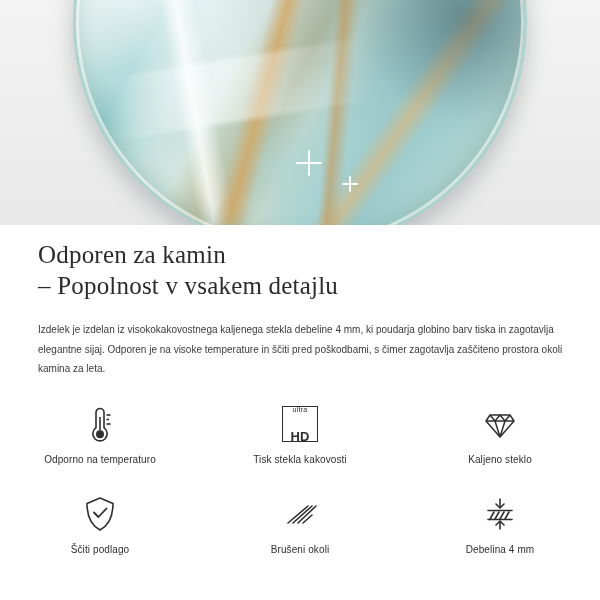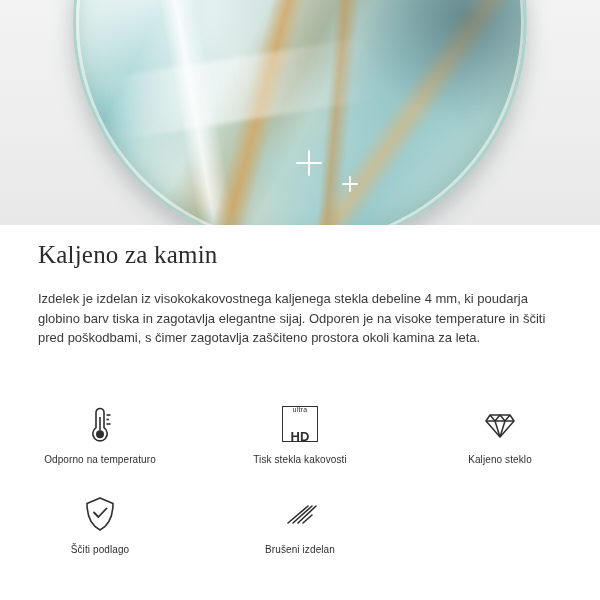--- a/index.html
+++ b/index.html
@@ -142,21 +142,21 @@
     font-size: 25px;
     line-height: 31px;
     font-weight: 400;
     color: #2b2b2b;
     letter-spacing: 0.2px;
   }
   .title .line2 { display: block; }
   .desc {
     margin: 0;
     padding: 19px 36px 0 38px;
-    font-size: 13px;
+    font-size: 10px;
     line-height: 19.5px;
     color: #3a3a3a;
     text-align: left;
   }
 
   
   .features {
     position: absolute;
     left: 0;
     top: 400px;
@@ -223,21 +223,22 @@
       <div class="marble-dark"></div>
       <div class="glass-gloss"></div>
       <div class="glass-edge"></div>
     </div>
     <div class="sparkle s1"></div>
     <div class="sparkle s2"></div>
   </div>
 
   <div class="content">
     <h1 class="title">
-      <span>Kaljeno za kamin</span>
+      <span>Odporen za kamin</span>
+      <span class="line2">– Popolnost v vsakem detajlu</span>
     </h1>
     <p class="desc">Izdelek je izdelan iz visokokakovostnega kaljenega stekla debeline 4 mm, ki poudarja globino barv tiska in zagotavlja elegantne sijaj. Odporen je na visoke temperature in ščiti pred poškodbami, s čimer zagotavlja zaščiteno prostora okoli kamina za leta.</p>
   </div>
 
   <div class="features">
 
     <div class="feature">
       <div class="icon-wrap">
         <svg width="40" height="44" viewBox="0 0 40 44">
           <g fill="none" stroke="#2f2f2f" stroke-width="1.6">
@@ -292,18 +293,37 @@
       <div class="icon-wrap">
         <svg width="44" height="40" viewBox="0 0 44 40">
           <g fill="none" stroke="#2f2f2f" stroke-width="1.6" stroke-linecap="round">
             <line x1="10" y1="29" x2="30" y2="12"></line>
             <line x1="15" y1="29" x2="34" y2="12"></line>
             <line x1="20" y1="29" x2="38" y2="12"></line>
             <line x1="25" y1="29" x2="34" y2="21"></line>
           </g>
         </svg>
       </div>
-      <div class="label">Brušeni izdelan</div>
-    </div>
-
+      <div class="label">Brušeni okoli</div>
+    </div>
+
+    <div class="feature">
+      <div class="icon-wrap">
+        <svg width="44" height="44" viewBox="0 0 44 44">
+          <g fill="none" stroke="#2f2f2f" stroke-width="1.6" stroke-linecap="round" stroke-linejoin="round">
+            <line x1="22" y1="7" x2="22" y2="15"></line>
+            <path d="M18 12 L22 16 L26 12"></path>
+            <line x1="10" y1="18.5" x2="34" y2="18.5"></line>
+            <line x1="10" y1="27.5" x2="34" y2="27.5"></line>
+            <line x1="22" y1="37" x2="22" y2="29.5"></line>
+            <path d="M18 33 L22 29 L26 33"></path>
+            <line x1="12" y1="27" x2="16" y2="20"></line>
+            <line x1="17" y1="27" x2="21" y2="20"></line>
+            <line x1="22" y1="27" x2="26" y2="20"></line>
+            <line x1="27" y1="27" x2="31" y2="20"></line>
+          </g>
+        </svg>
+      </div>
+      <div class="label">Debelina 4 mm</div>
+    </div>
 
   </div>
 </div>
 
 </body></html>

